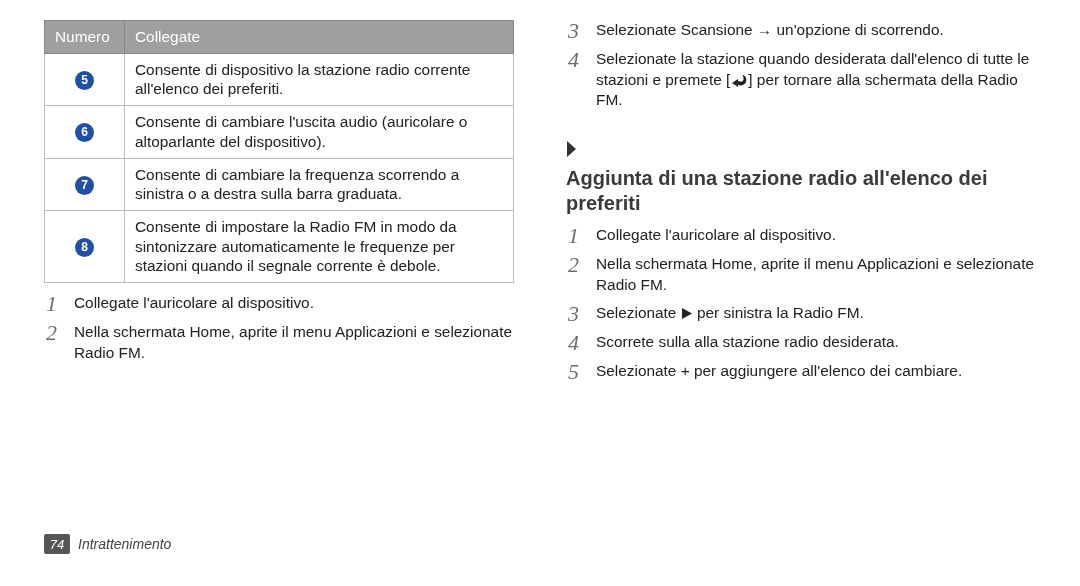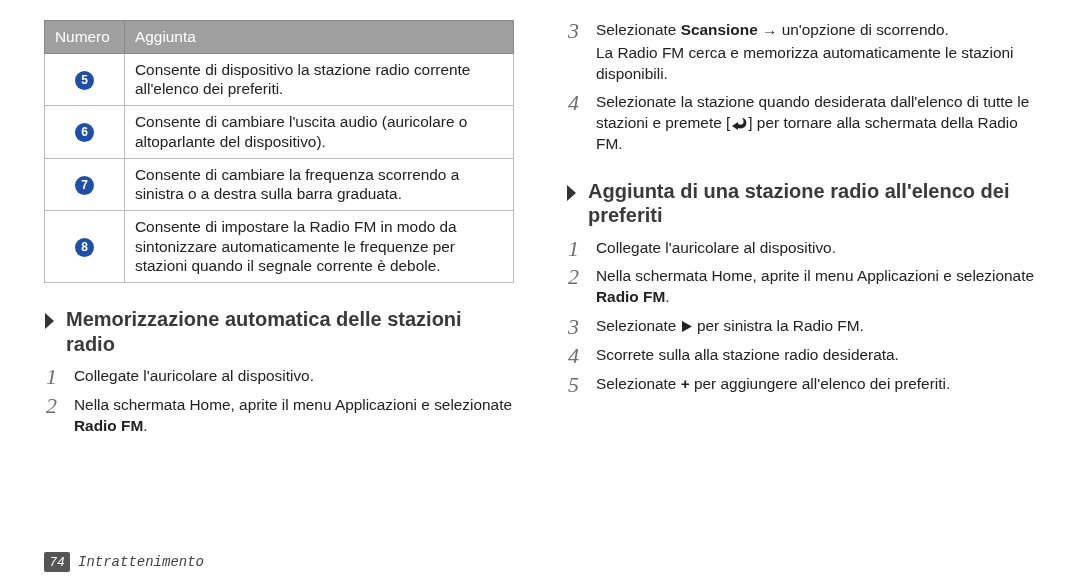--- a/index.html
+++ b/index.html
@@ -50,20 +50,21 @@
     font-size: 12px;
     font-weight: 700;
     align-items: center;
     justify-content: center;
   }
   .sec-heading {
     margin-top: 24px;
     display: flex;
     align-items: flex-start;
     gap: 8px;
+    flex-direction: column;
   }
   .sec-heading .chev {
     display: inline-block;
     margin-top: 5px;
   }
   .sec-heading .chev svg { display: block; }
   .sec-heading h2 {
     font-size: 20px;
     font-weight: 700;
     line-height: 1.22;
@@ -96,54 +97,53 @@
     display: block;
     margin-top: 2px;
   }
   .inline-icon {
     display: inline-flex;
     vertical-align: -2px;
   }
   .footer {
     position: absolute;
     left: 44px;
-    bottom: 14px;
+    bottom: 32px;
     display: flex;
     align-items: center;
     gap: 8px;
     font-size: 14px;
     font-style: italic;
     color: #444;
-    font-family: Liberation Mono, monospace;
   }
   .pg-badge {
     display: inline-flex;
     align-items: center;
     justify-content: center;
     width: 26px; height: 20px;
     background: #555;
     color: #fff;
     font-style: italic;
     font-size: 13px;
     border-radius: 2px;
   }
-  b { font-weight: 700; }
+  b { font-weight: 400; }
 </style>
 </head>
 <body>
 
 <div class="columns">
 
   <div class="col">
 
     <table>
       <thead>
         <tr>
           <th>Numero</th>
-          <th>Aggiunta</th>
+          <th>Collegate</th>
         </tr>
       </thead>
       <tbody>
         <tr>
           <td class="num"><span class="circ-num">5</span></td>
           <td>Consente di dispositivo la stazione radio corrente all'elenco dei preferiti.</td>
         </tr>
         <tr>
           <td class="num"><span class="circ-num">6</span></td>
           <td>Consente di cambiare l'uscita audio (auricolare o altoparlante del dispositivo).</td>
@@ -152,44 +152,35 @@
           <td class="num"><span class="circ-num">7</span></td>
           <td>Consente di cambiare la frequenza scorrendo a sinistra o a destra sulla barra graduata.</td>
         </tr>
         <tr>
           <td class="num"><span class="circ-num">8</span></td>
           <td>Consente di impostare la Radio FM in modo da sintonizzare automaticamente le frequenze per stazioni quando il segnale corrente è debole.</td>
         </tr>
       </tbody>
     </table>
 
-    <div class="sec-heading">
-      <span class="chev">
-        <svg width="14" height="18" viewBox="0 0 14 18">
-            <path d="M1 1 L10 9 L1 17 Z" fill="#333"></path>
-          </svg>
-      </span>
-      <h2>Memorizzazione automatica delle stazioni radio</h2>
-    </div>
 
     <ol class="steps">
       <li><span>Collegate l'auricolare al dispositivo.</span></li>
       <li>
         <span>Nella schermata Home, aprite il menu Applicazioni e selezionate </span><b>Radio FM</b><span>.</span>
       </li>
     </ol>
 
   </div>
 
   <div class="col">
 
     <ol class="steps" style="counter-reset: step 2; margin-top:0;">
       <li>
         <span>Selezionate </span><b>Scansione</b><span> → un'opzione di scorrendo.</span>
-        <span class="sub">La Radio FM cerca e memorizza automaticamente le stazioni disponibili.</span>
       </li>
       <li>
         <span>Selezionate la stazione quando desiderata dall'elenco di tutte le stazioni e premete [</span><span class="inline-icon">
             <svg width="18" height="13" viewBox="0 0 18 13">
               <path d="M12 1 C16 1 17 5 16 8 C15 11 11 12 8 11 L8 13 L2 9 L8 5 L8 7 C10 8 13 8 13.5 5.5 C14 3.5 13 2 12 1 Z" fill="#222"></path>
             </svg>
           </span><span>] per tornare alla schermata della Radio FM.</span>
       </li>
     </ol>
 
@@ -209,21 +200,21 @@
       </li>
       <li>
         <span>Selezionate </span><span class="inline-icon">
             <svg width="12" height="13" viewBox="0 0 12 13">
               <path d="M1 1 L11 6.5 L1 12 Z" fill="#222"></path>
             </svg>
           </span><span> per sinistra la Radio FM.</span>
       </li>
       <li><span>Scorrete sulla alla stazione radio desiderata.</span></li>
       <li>
-        <span>Selezionate </span><b>+</b><span> per aggiungere all'elenco dei preferiti.</span>
+        <span>Selezionate </span><b>+</b><span> per aggiungere all'elenco dei cambiare.</span>
       </li>
     </ol>
 
   </div>
 
 </div>
 
 <div class="footer">
   <span class="pg-badge">74</span>
   <span>Intrattenimento</span>

